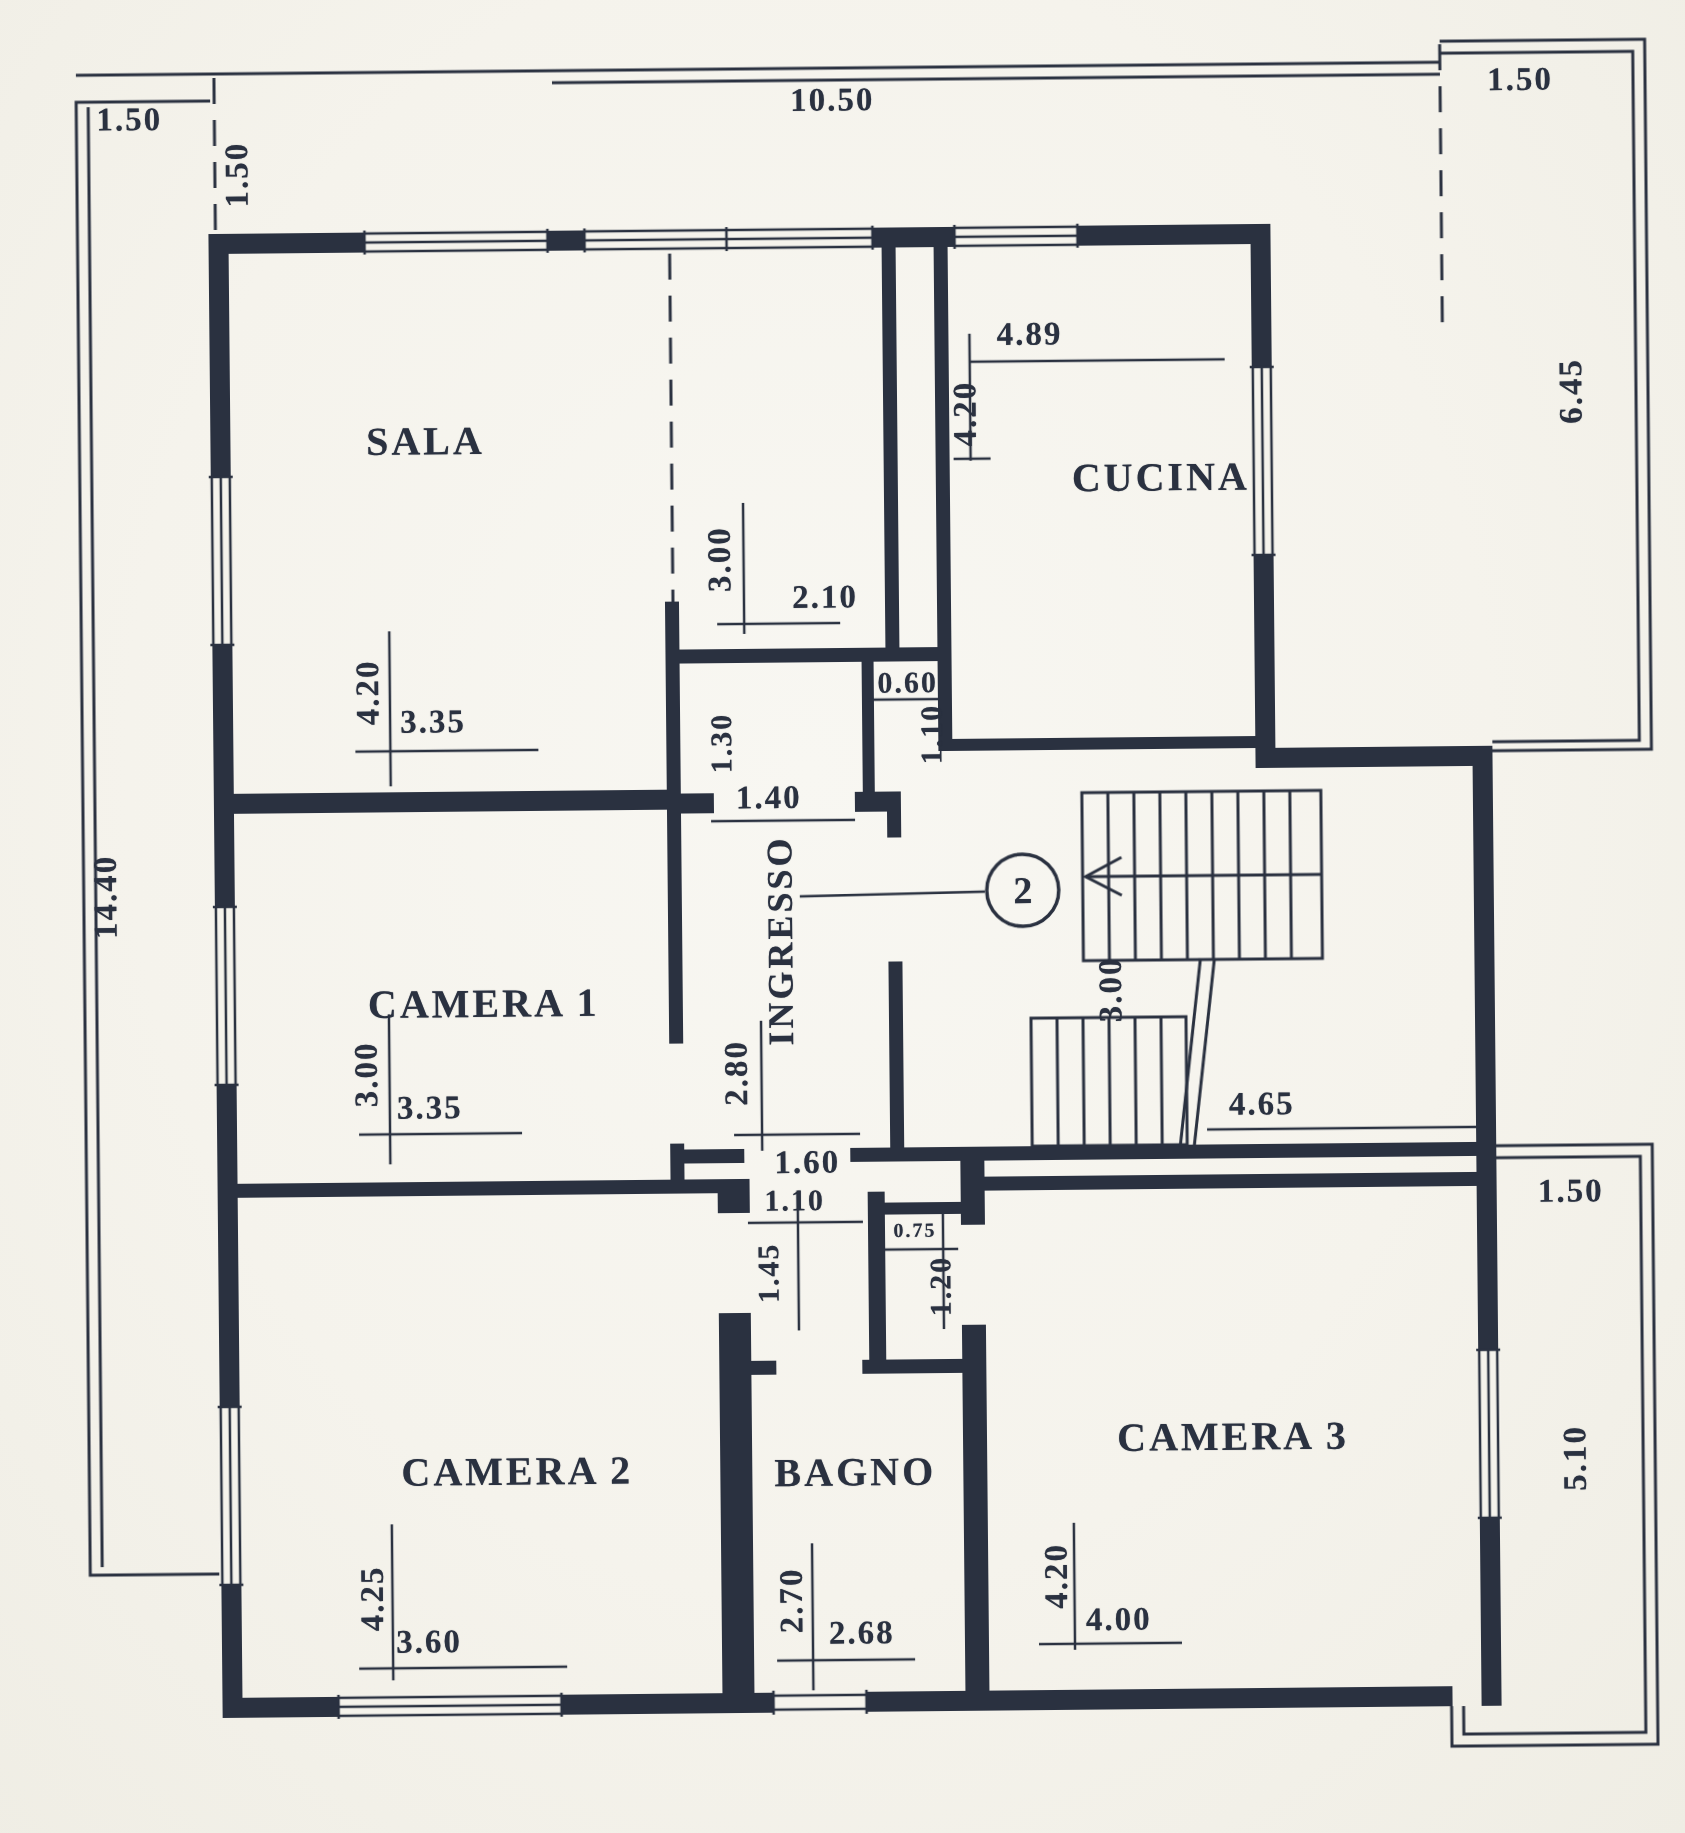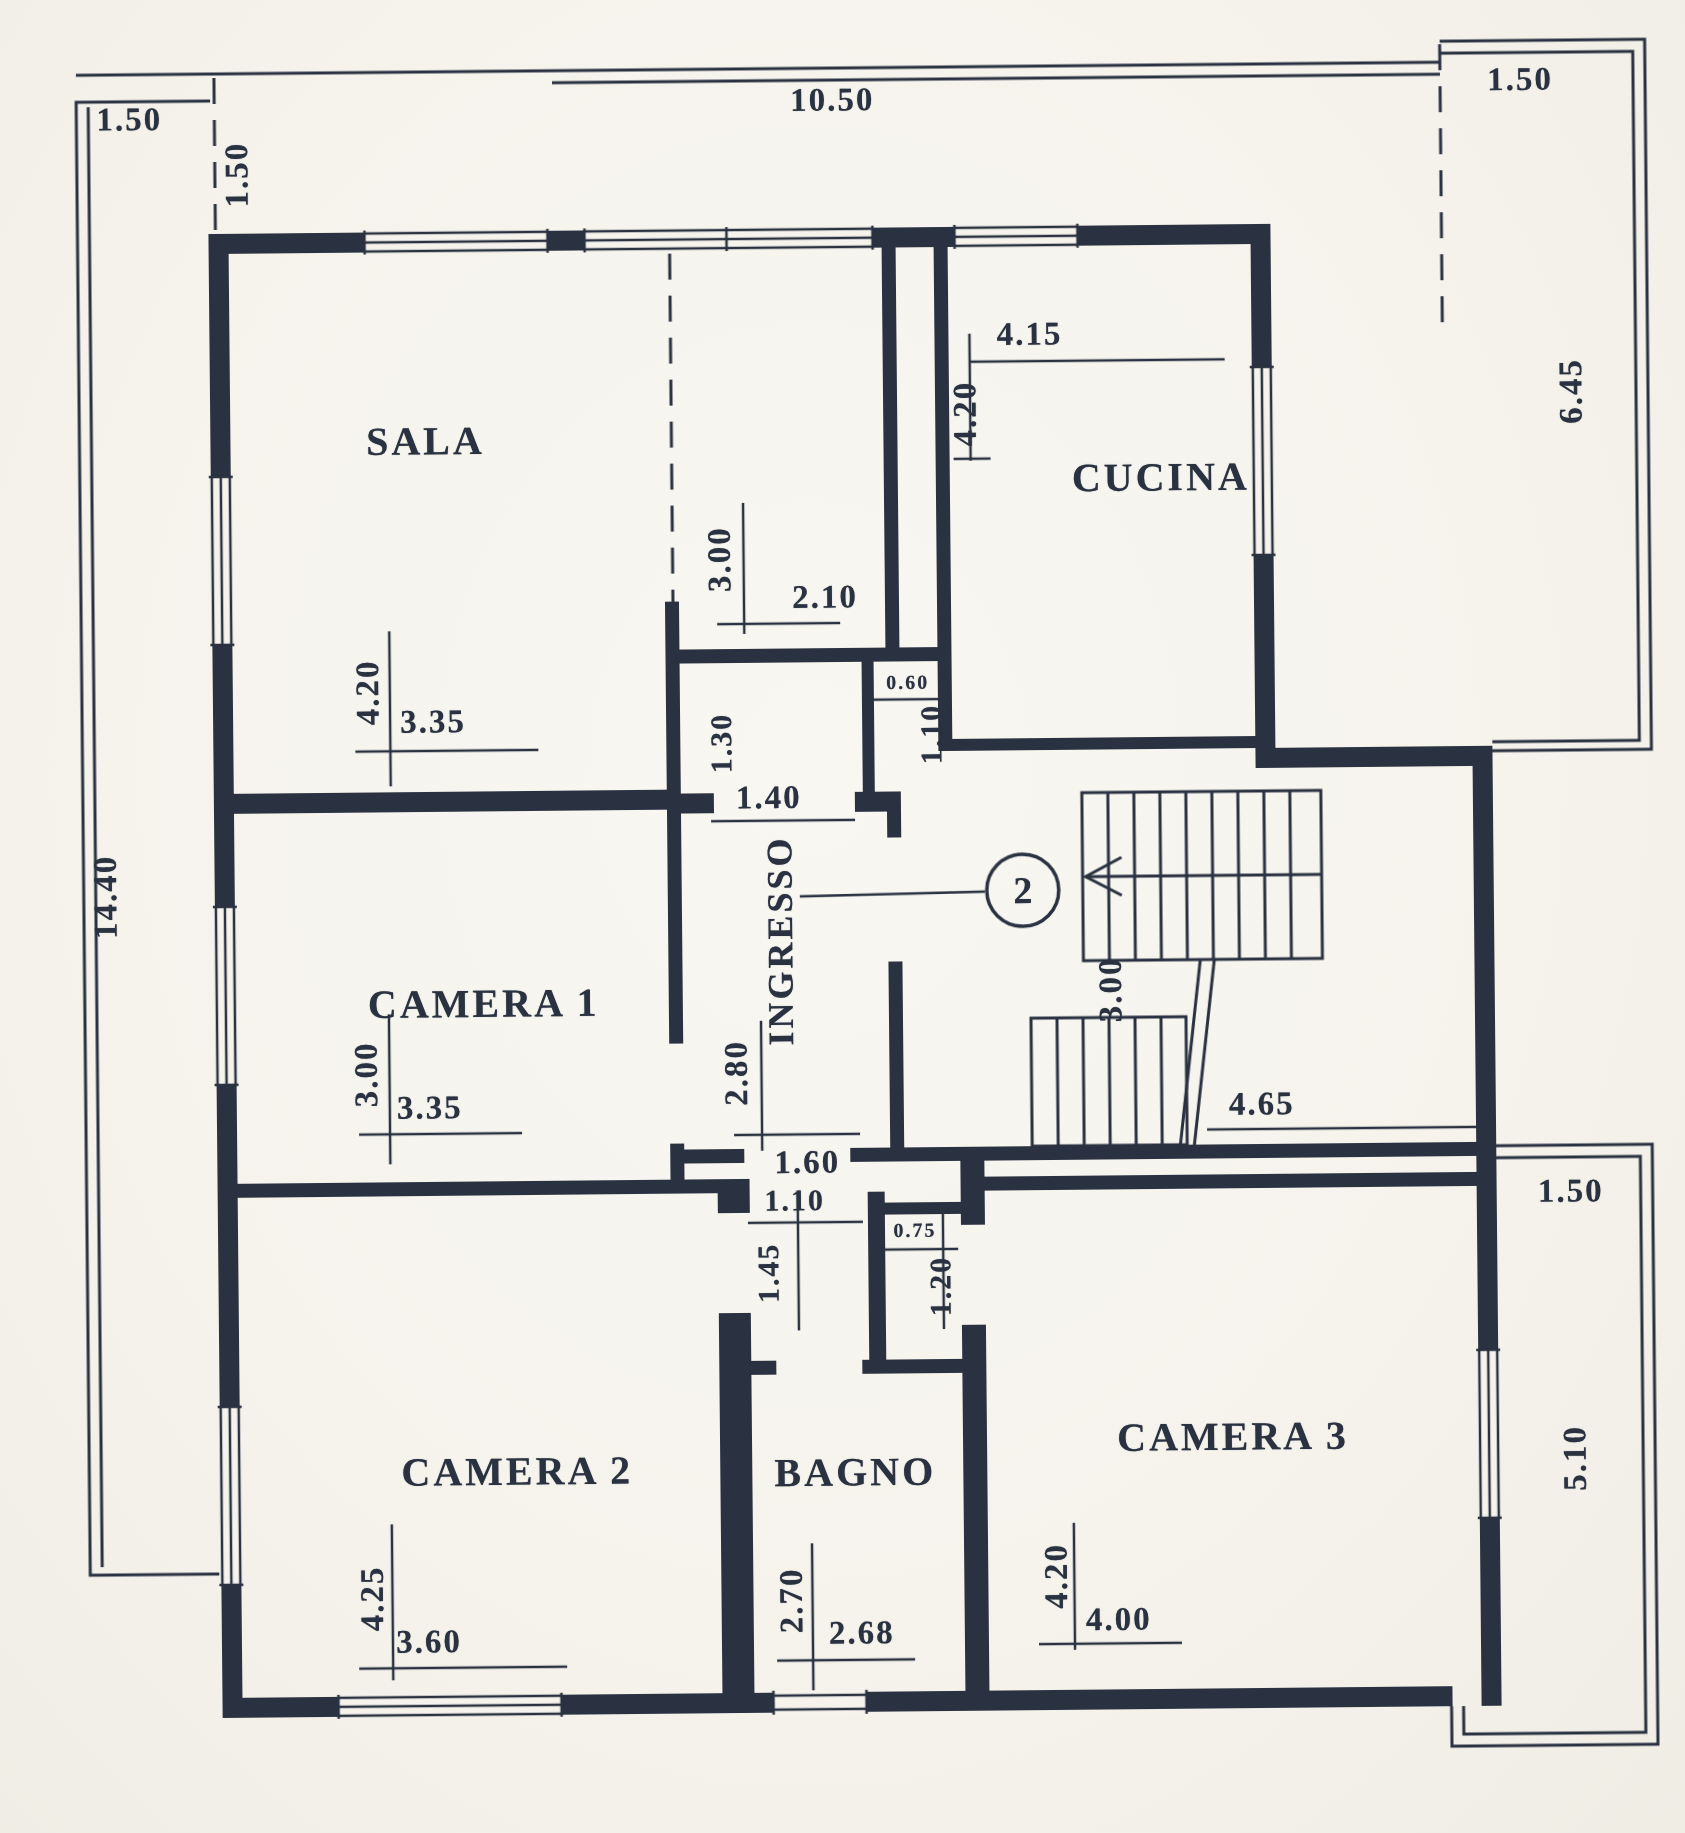--- a/index.html
+++ b/index.html
@@ -248,24 +248,24 @@
   <div class="lbl v" style="left:1570px;top:1465px">5.10</div>
 
   <div class="lbl room" style="left:430px;top:437px">SALA</div>
   <div class="lbl v" style="left:370px;top:688px">4.20</div>
   <div class="lbl" style="left:435px;top:718px">3.35</div>
 
   <div class="lbl v" style="left:723px;top:558px">3.00</div>
   <div class="lbl" style="left:828px;top:597px">2.10</div>
 
   <div class="lbl room" style="left:1165px;top:480px">CUCINA</div>
-  <div class="lbl" style="left:1035px;top:336px">4.15</div>
+  <div class="lbl" style="left:1035px;top:336px">4.89</div>
   <div class="lbl v" style="left:970px;top:415px">4.20</div>
 
-  <div class="lbl" style="left:910px;top:683px;font-size:20px">0.60</div>
+  <div class="lbl" style="left:910px;top:683px;font-size:30px">0.60</div>
   <div class="lbl v" style="left:933px;top:735px;font-size:30px">1.10</div>
 
   <div class="lbl v" style="left:723px;top:742px;font-size:30px">1.30</div>
   <div class="lbl" style="left:770px;top:797px">1.40</div>
 
   <div class="lbl room v" style="left:780px;top:940px;font-size:36px">INGRESSO</div>
   <div class="lbl v" style="left:735px;top:1072px">2.80</div>
   <div class="lbl" style="left:805px;top:1162px">1.60</div>
 
   <div class="lbl v" style="left:1110px;top:992px">3.00</div>

